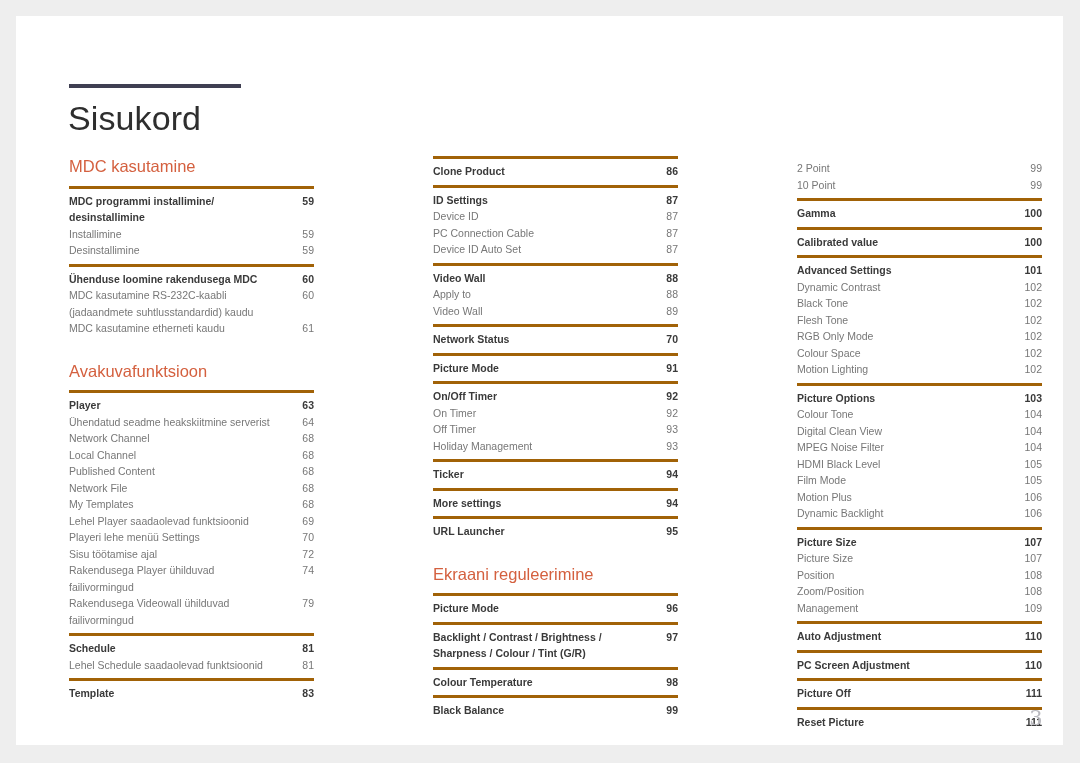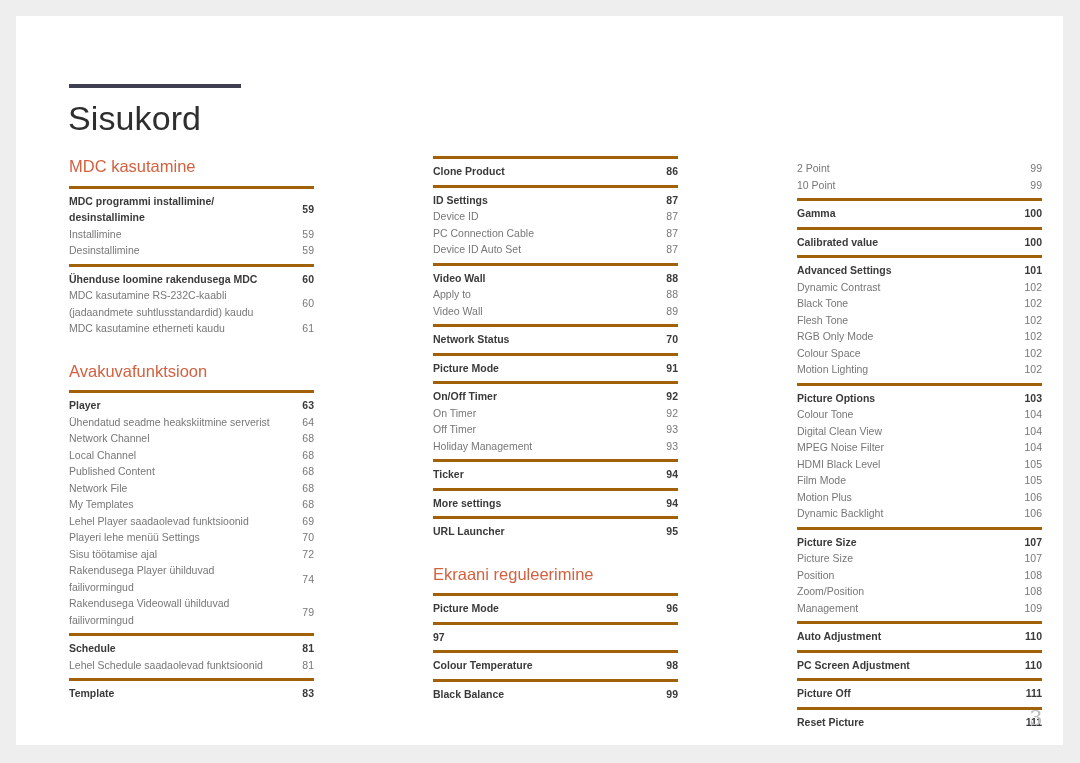--- a/index.html
+++ b/index.html
@@ -98,21 +98,21 @@
   .toc-entry.level-1 {
     color: #3a3a3a;
     font-weight: 700;
   }
   .toc-entry.level-2 {
     color: #777777;
     font-weight: 400;
   }
   .toc-entry.wrap .label { white-space: pre-line; }
   .toc-entry.wrap {
-    align-items: center;
+    align-items: flex-start;
   }
 
   
   .folio {
     position: absolute;
     left: 1005px;
     top: 690px;
     width: 30px;
     text-align: center;
     font-family: "DejaVu Serif", serif;
@@ -321,20 +321,22 @@
         </div>
         <div class="section-heading gap-top">Ekraani reguleerimine</div>
         <div class="toc-group">
           <div class="toc-entry level-1">
             <span class="label">Picture Mode</span>
             <span class="pg">96</span>
           </div>
         </div>
         <div class="toc-group">
           <div class="toc-entry level-1 wrap">
+            <span class="label">Backlight / Contrast / Brightness /
+Sharpness / Colour / Tint (G/R)</span>
             <span class="pg">97</span>
           </div>
         </div>
         <div class="toc-group">
           <div class="toc-entry level-1">
             <span class="label">Colour Temperature</span>
             <span class="pg">98</span>
           </div>
         </div>
         <div class="toc-group">

